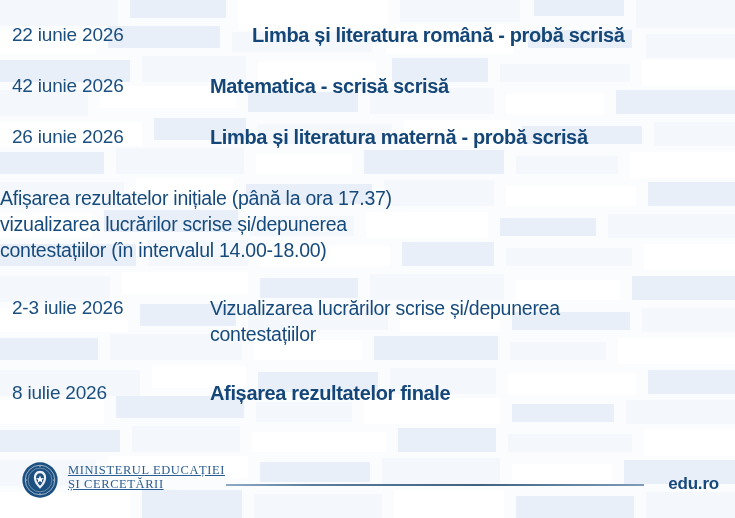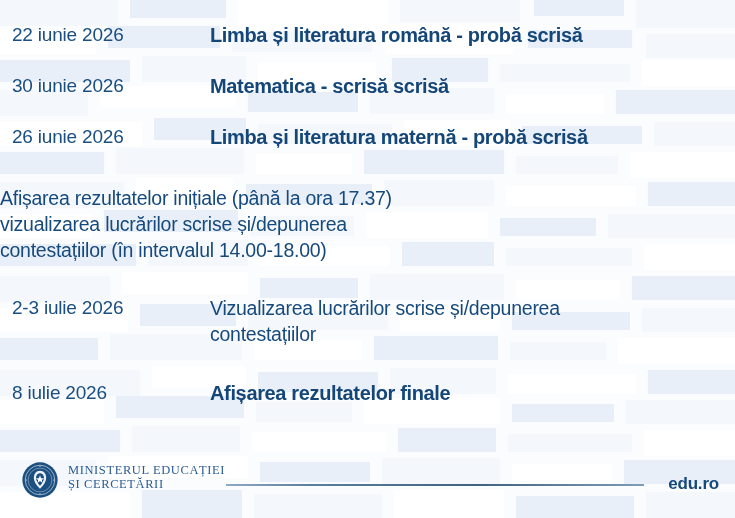--- a/index.html
+++ b/index.html
@@ -98,21 +98,21 @@
   #ministry-text {
     position: absolute;
     left: 68px;
     top: 16px;
     font-family: "Liberation Serif", serif;
     color: #2c5d92;
     font-size: 12.5px;
     line-height: 13.5px;
     letter-spacing: 0.6px;
   }
-  #ministry-text span { display: block; }
+  #ministry-text span { display: block; text-decoration: underline; }
   #footer-rule {
     position: absolute;
     left: 226px;
     top: 36px;
     width: 418px;
     height: 2px;
     background: linear-gradient(to right, #8fa9c4, #5d7f9f 20%, #40627f 60%, #7f9cb8);
   }
   #edu-link {
     position: absolute;
@@ -245,29 +245,29 @@
     <div class="blk wh" style="left:0px;  top:492px; width:130px; height:26px;"></div>
     <div class="blk md" style="left:142px;top:490px; width:100px; height:28px;"></div>
     <div class="blk lt" style="left:254px;top:494px; width:128px; height:24px;"></div>
     <div class="blk wh" style="left:394px;top:490px; width:110px; height:28px;"></div>
     <div class="blk md" style="left:516px;top:496px; width:118px; height:22px;"></div>
     <div class="blk lt" style="left:646px;top:492px; width:89px;  height:26px;"></div>
   </div>
 
   <div id="schedule">
 
-    <div class="row" style="top:22px;">
+    <div class="row" style="top:22px;gap:42px;">
       <div class="date-cell">22 iunie 2026</div>
       <div class="desc-cell bold">
         <span class="desc-line">Limba și literatura română - probă scrisă</span>
       </div>
     </div>
 
     <div class="row" style="top:73px;">
-      <div class="date-cell">30 iunie 2026</div>
+      <div class="date-cell">42 iunie 2026</div>
       <div class="desc-cell bold">
         <span class="desc-line">Matematica - scrisă scrisă</span>
       </div>
     </div>
 
     <div class="row" style="top:124px;">
       <div class="date-cell">26 iunie 2026</div>
       <div class="desc-cell bold">
         <span class="desc-line">Limba și literatura maternă - probă scrisă</span>
       </div>

